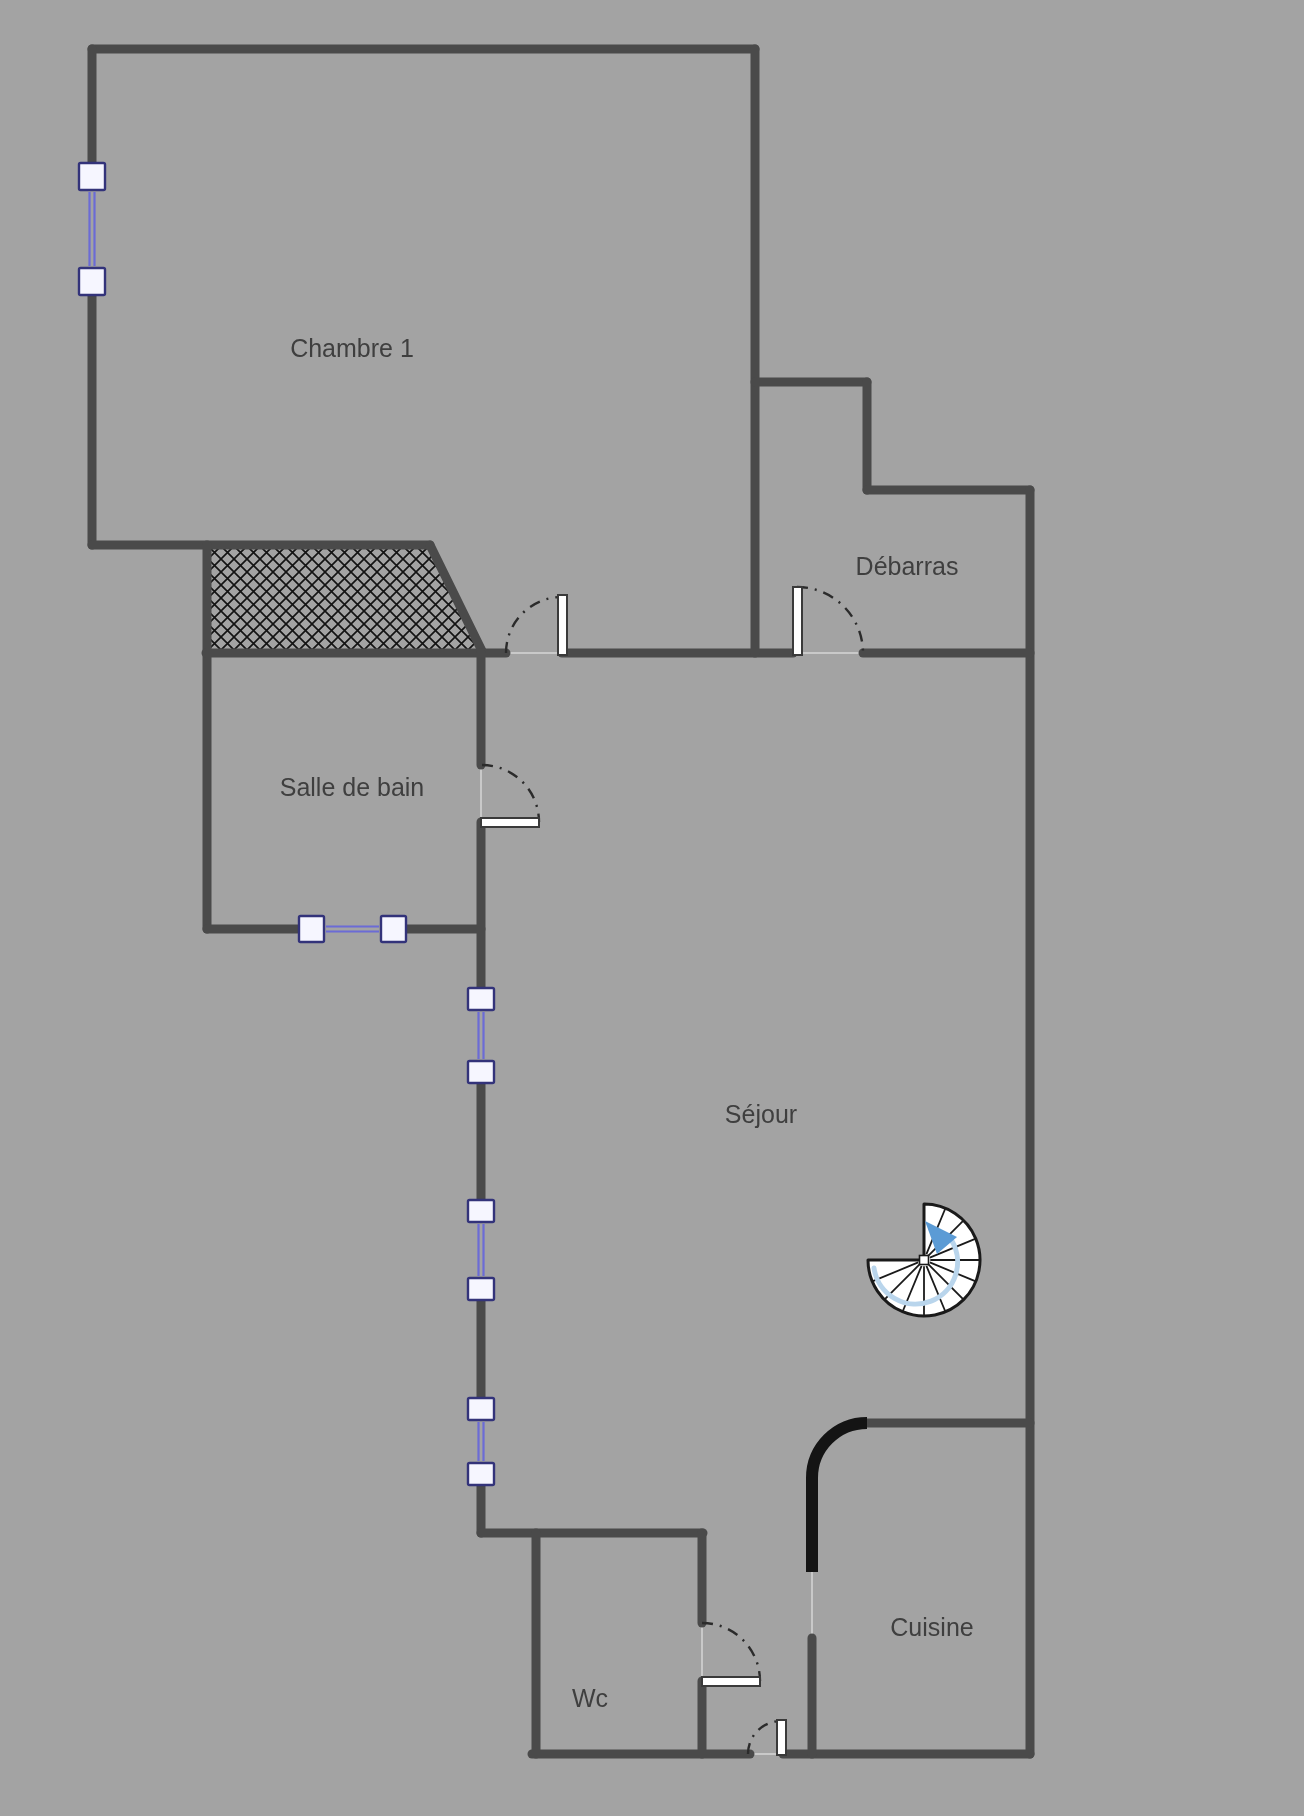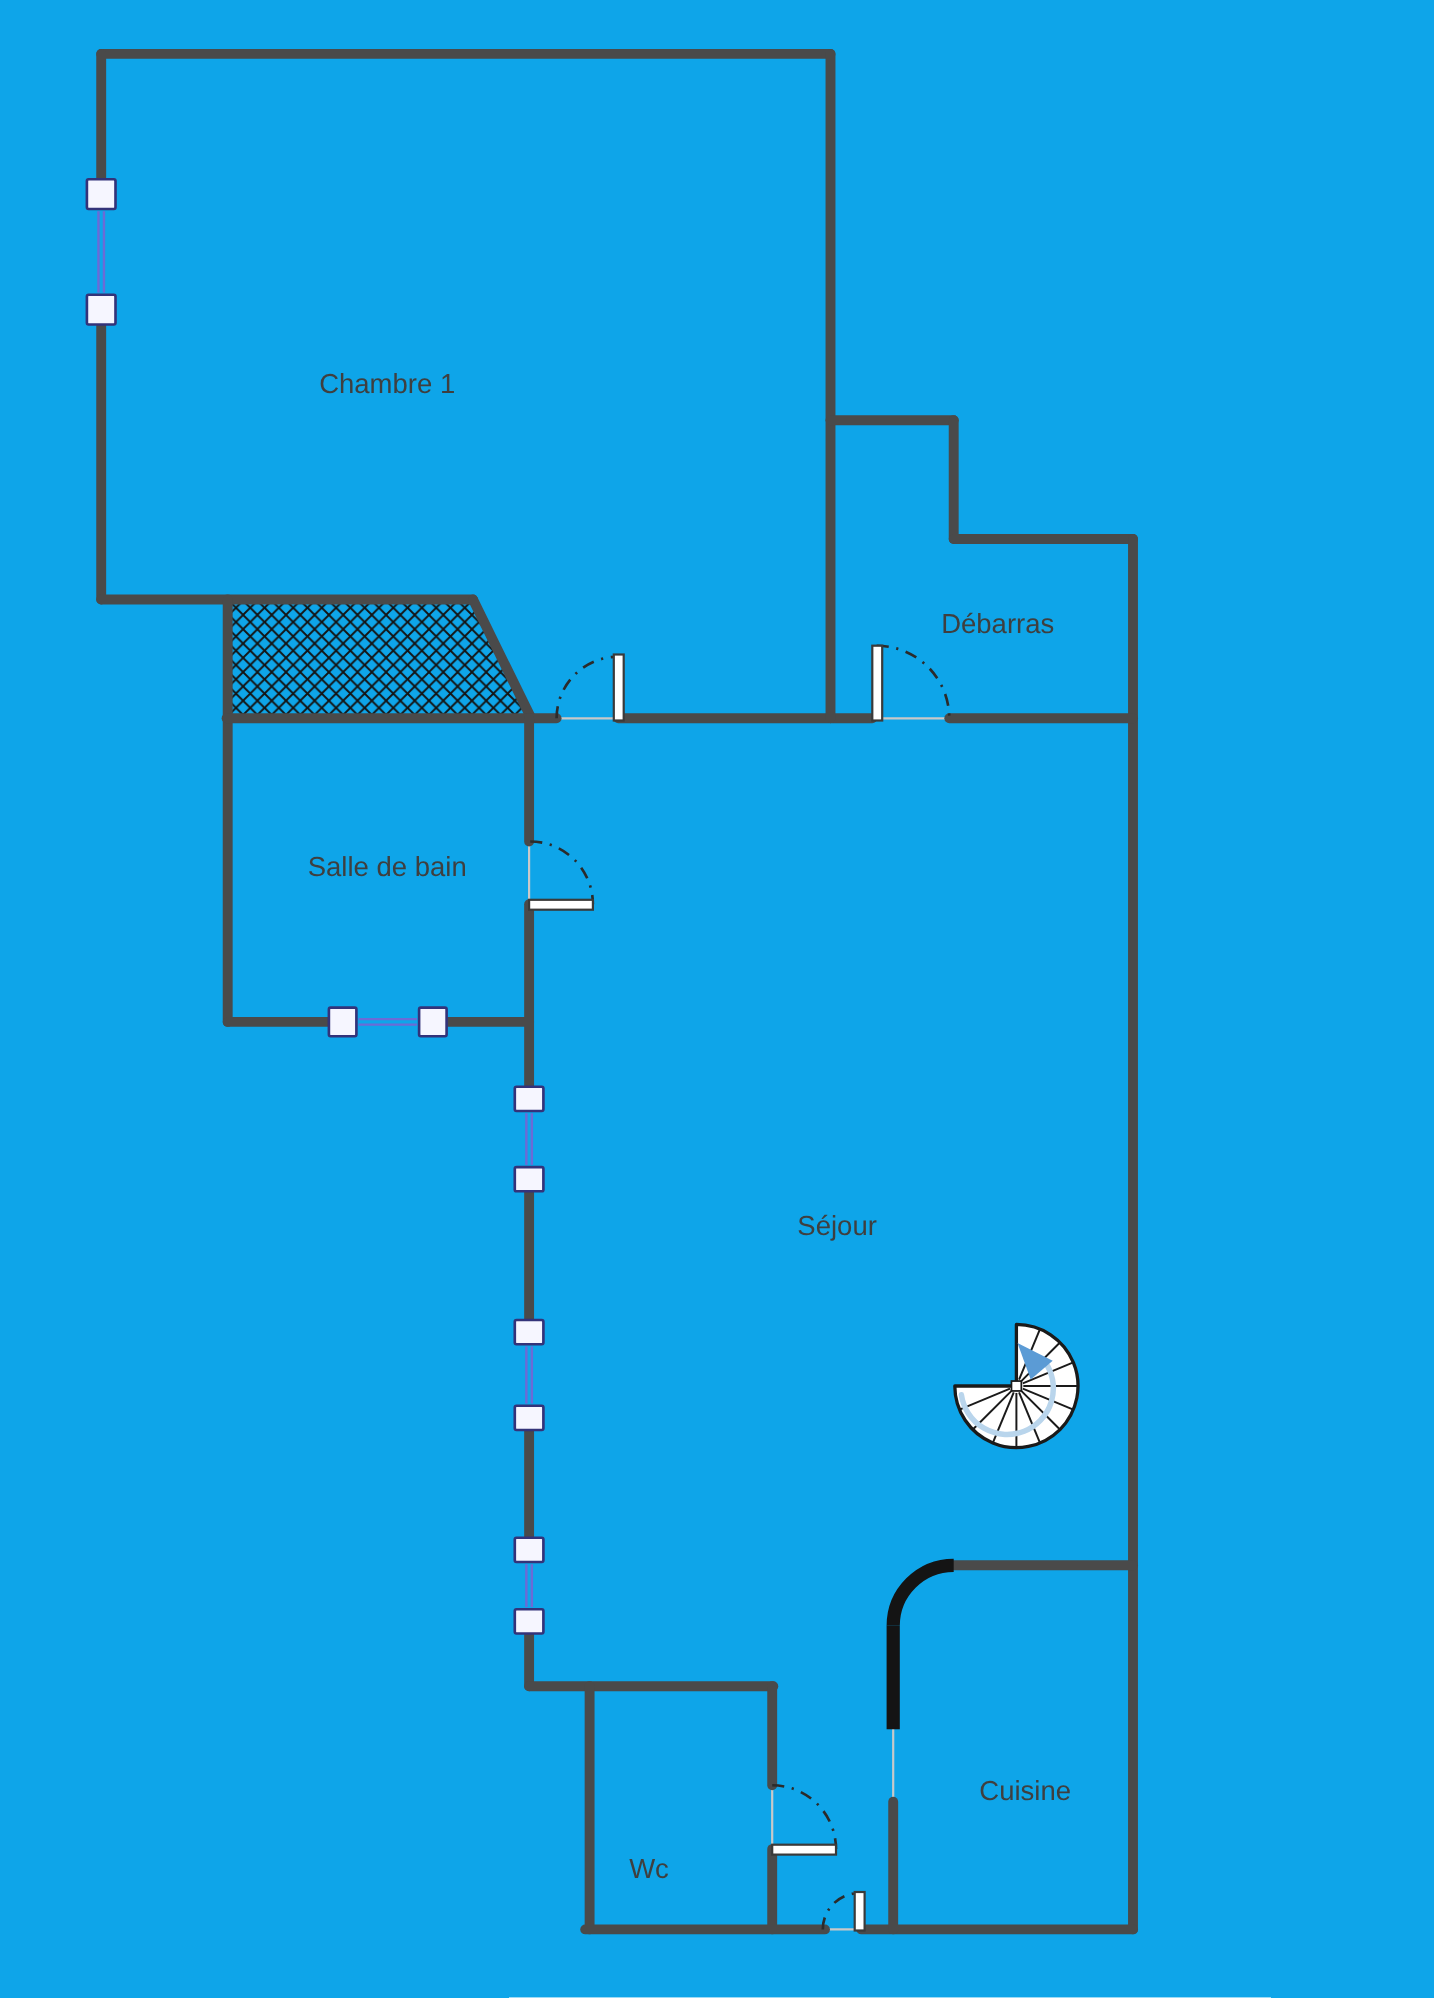--- a/index.html
+++ b/index.html
@@ -1,17 +1,17 @@
 <!DOCTYPE html>
 <html><head>
 <meta charset="utf-8">
 <style>
   html,body{margin:0;padding:0;background:#ffffff;}
   body{font-family:"Liberation Sans", sans-serif;}
-  #plan-wrap{position:relative;width:1304px;height:1816px;background:#0ea5e9;overflow:hidden;}
+  #plan-wrap{position:relative;width:1304px;height:1816px;background:#a3a3a3;overflow:hidden;}
   svg text{font-family:"Liberation Sans", sans-serif;}
 </style>
 </head>
 <body>
 
 <div id="plan-wrap"><svg width="1304" height="1816" viewBox="0 0 1304 1816">
       <defs>
         <pattern id="crosshatch" width="13" height="13" patternUnits="userSpaceOnUse">
           <path d="M0 0 L13 13 M13 0 L0 13" stroke="#141414" stroke-width="1.7"></path>
         </pattern>

